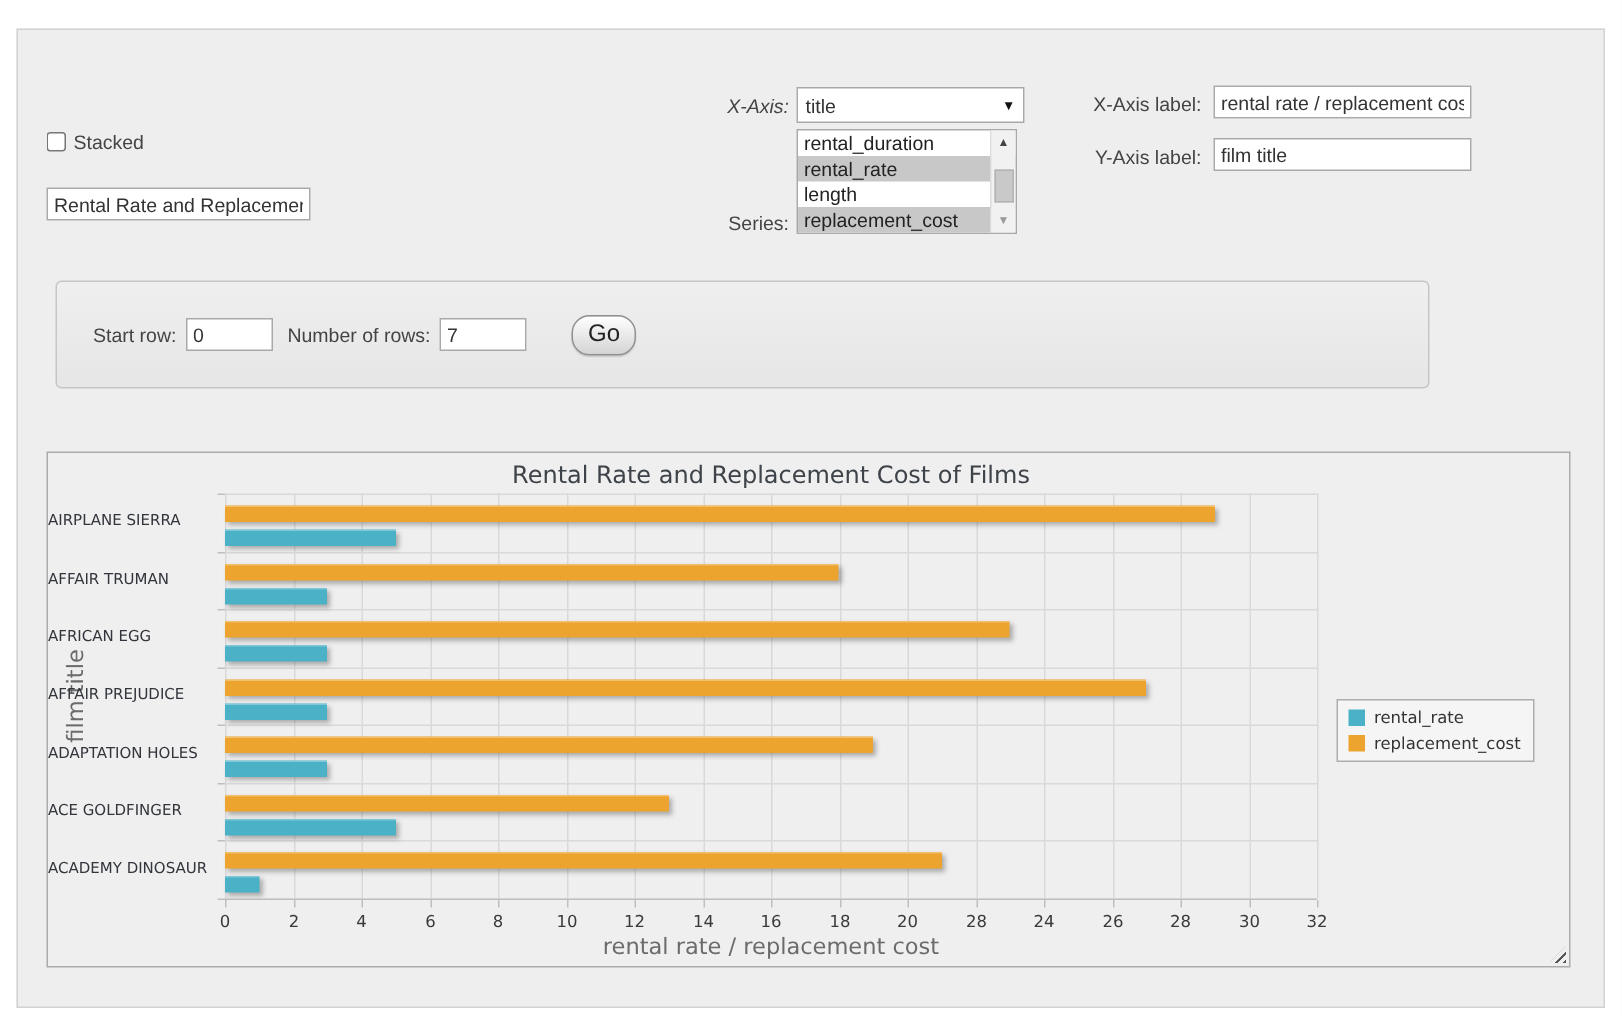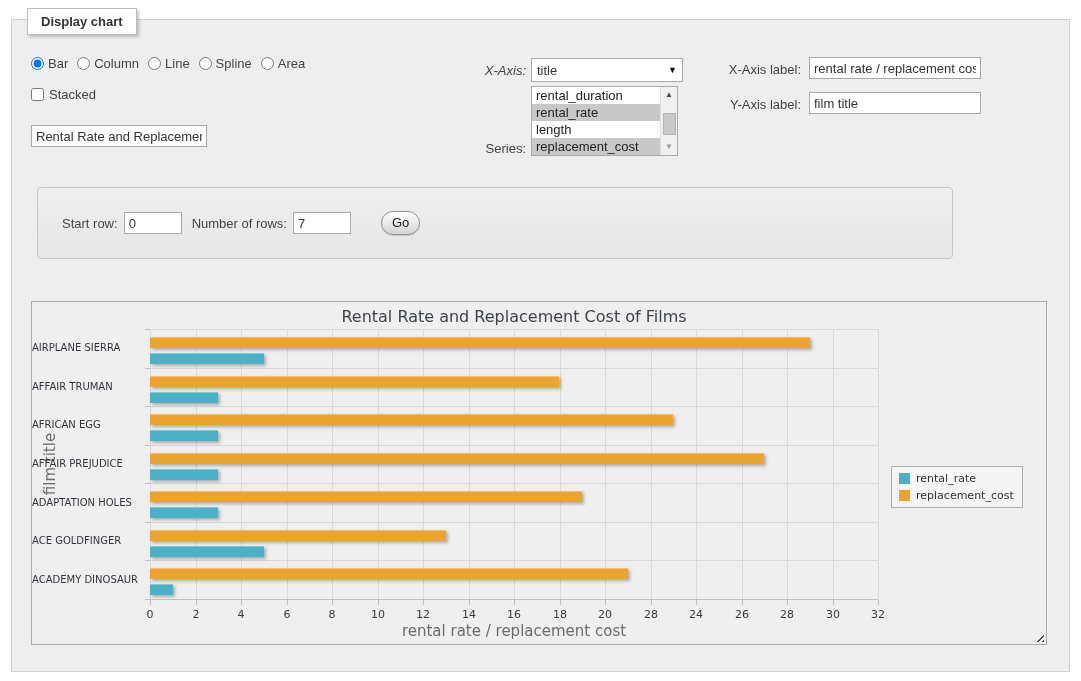--- a/index.html
+++ b/index.html
@@ -49,21 +49,21 @@
 
   .xlabel-input { position:absolute; left:797px; top:37px; width:172px; }
   .ylabel-input { position:absolute; left:797px; top:72px; width:172px; }
 
   .row-panel { position:absolute; left:25px; top:167px; width:916px; height:72px;
                border:1px solid #c6c6c6; border-radius:4px;
                background:linear-gradient(#efefef,#e6e6e6); display:flex; align-items:center;
                padding-left:24px; font-size:13px; color:#444; }
   .row-panel input { width:58px; margin:0 10px 0 6px; }
   .go-btn { margin-left:20px; padding:3px 10px 4px; font-family:"Liberation Sans",sans-serif;
-            font-size:13px; color:#222; border:1px solid #8f8f8f; border-radius:12px;
+            font-size:16px; color:#222; border:1px solid #8f8f8f; border-radius:12px;
             background:linear-gradient(#fefefe,#d4d4d4); box-shadow:0 1px 1px rgba(0,0,0,0.15);
             cursor:pointer; }
 
   .chart-box { position:absolute; left:19px; top:281px; width:1016px; height:344px;
                border:1px solid #ababab; background:#efefef; overflow:hidden;
                font-family:"DejaVu Sans", sans-serif; }
   .chart-title { position:absolute; left:118px; top:5px; width:728px; text-align:center;
                  font-size:16px; color:#3e4349; }
   .plot { position:absolute; left:118px; top:27px; width:728px; height:270px; }
   .gridv { position:absolute; top:0; width:1px; height:100%; background:#d9d9d9; }
@@ -87,44 +87,21 @@
   .resize-grip { position:absolute; right:2px; bottom:2px; width:11px; height:11px;
                  clip-path:polygon(100% 0,100% 100%,0 100%);
                  background:repeating-linear-gradient(-45deg,#555 0 1.5px,transparent 1.5px 4px);
                  cursor:nwse-resize; }
 </style>
 </head>
 <body>
 
 <div id="app">
   <div class="fieldset">
-    <div class="fs-legend">Display chart</div>
-
-    <div class="radio-group">
-        <label>
-          <input type="radio" name="ctype" checked="" style="">
-          <span>Bar</span>
-        </label>
-        <label>
-          <input type="radio" name="ctype" style="">
-          <span>Column</span>
-        </label>
-        <label>
-          <input type="radio" name="ctype" style="">
-          <span>Line</span>
-        </label>
-        <label>
-          <input type="radio" name="ctype" style="">
-          <span>Spline</span>
-        </label>
-        <label>
-          <input type="radio" name="ctype" style="">
-          <span>Area</span>
-        </label>
-      </div>
+
 
     <div class="check-row">
       <input type="checkbox" style="">
       <span>Stacked</span>
     </div>
 
     <input type="text" class="title-input" value="Rental Rate and Replacement Cost of Films" style="">
 
     <span class="lbl lbl-xaxis">X-Axis:</span>
     <div class="fake-select">

